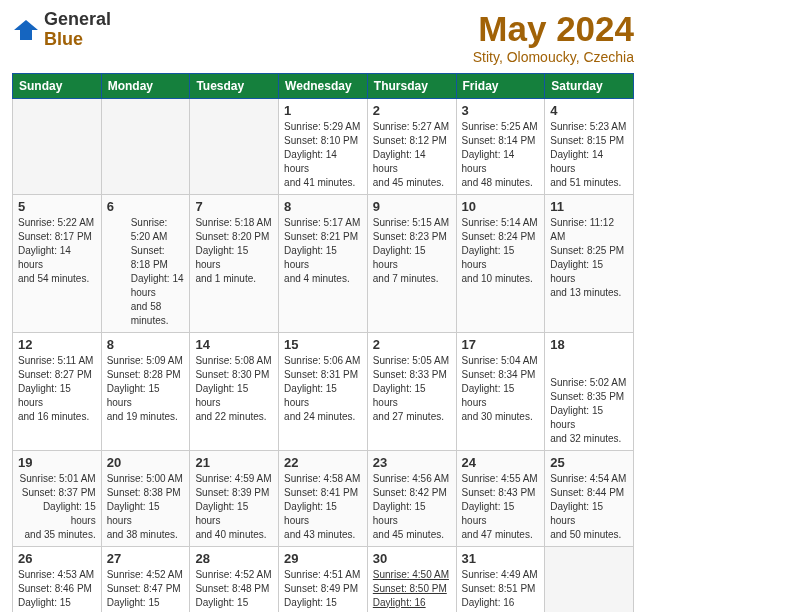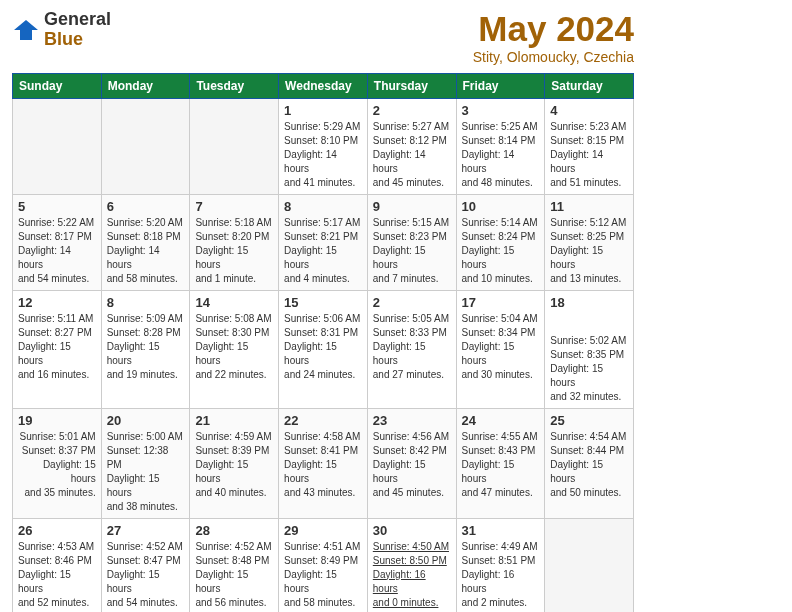--- a/index.html
+++ b/index.html
@@ -159,21 +159,21 @@
         <tr>
           <td>
             <span class="day-number">5</span>
             <div class="day-info" style="white-space: pre-line;">Sunrise: 5:22 AM
 Sunset: 8:17 PM
 Daylight: 14 hours
 and 54 minutes.</div>
           </td>
           <td>
             <span class="day-number">6</span>
-            <div class="day-info" style="white-space: pre-line;">Sunrise: 5:20 AM
+            <div class="day-info" style="white-space: pre-line; margin-left: 24px;">Sunrise: 5:20 AM
 Sunset: 8:18 PM
 Daylight: 14 hours
 and 58 minutes.</div>
           </td>
           <td>
             <span class="day-number">7</span>
             <div class="day-info" style="white-space: pre-line;">Sunrise: 5:18 AM
 Sunset: 8:20 PM
 Daylight: 15 hours
 and 1 minute.</div>
@@ -194,21 +194,21 @@
           </td>
           <td>
             <span class="day-number">10</span>
             <div class="day-info" style="white-space: pre-line;">Sunrise: 5:14 AM
 Sunset: 8:24 PM
 Daylight: 15 hours
 and 10 minutes.</div>
           </td>
           <td>
             <span class="day-number">11</span>
-            <div class="day-info" style="white-space: pre-line;">Sunrise: 5:12 AM
+            <div class="day-info" style="white-space: pre-line;">Sunrise: 11:12 AM
 Sunset: 8:25 PM
 Daylight: 15 hours
 and 13 minutes.</div>
           </td>
         </tr>
         <tr>
           <td>
             <span class="day-number">12</span>
             <div class="day-info" style="white-space: pre-line;">Sunrise: 5:11 AM
 Sunset: 8:27 PM
@@ -262,21 +262,21 @@
           <td>
             <span class="day-number">19</span>
             <div class="day-info" style="white-space: pre-line; text-align: right;">Sunrise: 5:01 AM
 Sunset: 8:37 PM
 Daylight: 15 hours
 and 35 minutes.</div>
           </td>
           <td>
             <span class="day-number">20</span>
             <div class="day-info" style="white-space: pre-line;">Sunrise: 5:00 AM
-Sunset: 12:38 PM
+Sunset: 8:38 PM
 Daylight: 15 hours
 and 38 minutes.</div>
           </td>
           <td>
             <span class="day-number">21</span>
             <div class="day-info" style="white-space: pre-line;">Sunrise: 4:59 AM
 Sunset: 8:39 PM
 Daylight: 15 hours
 and 40 minutes.</div>
           </td>

